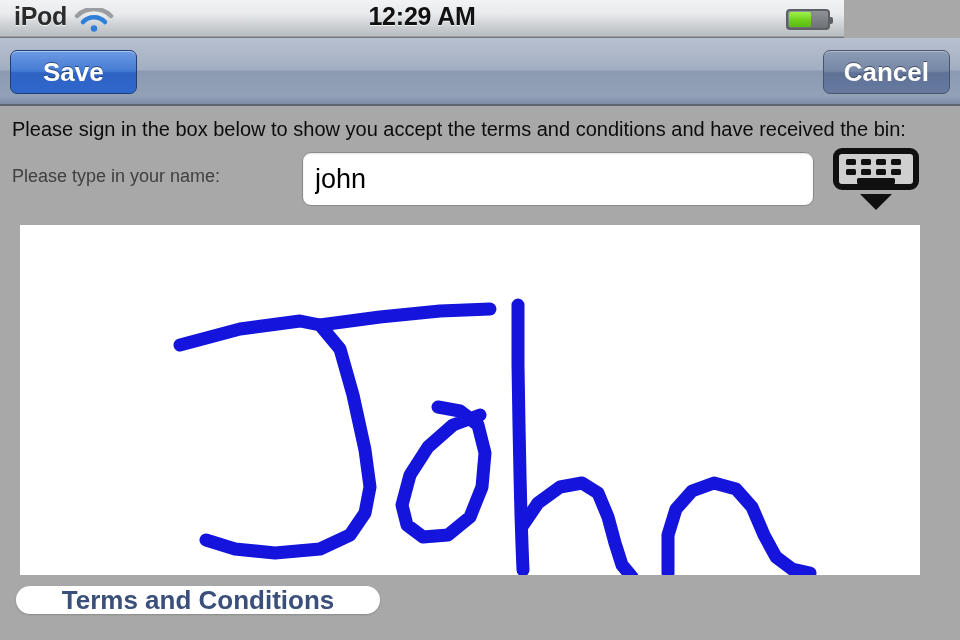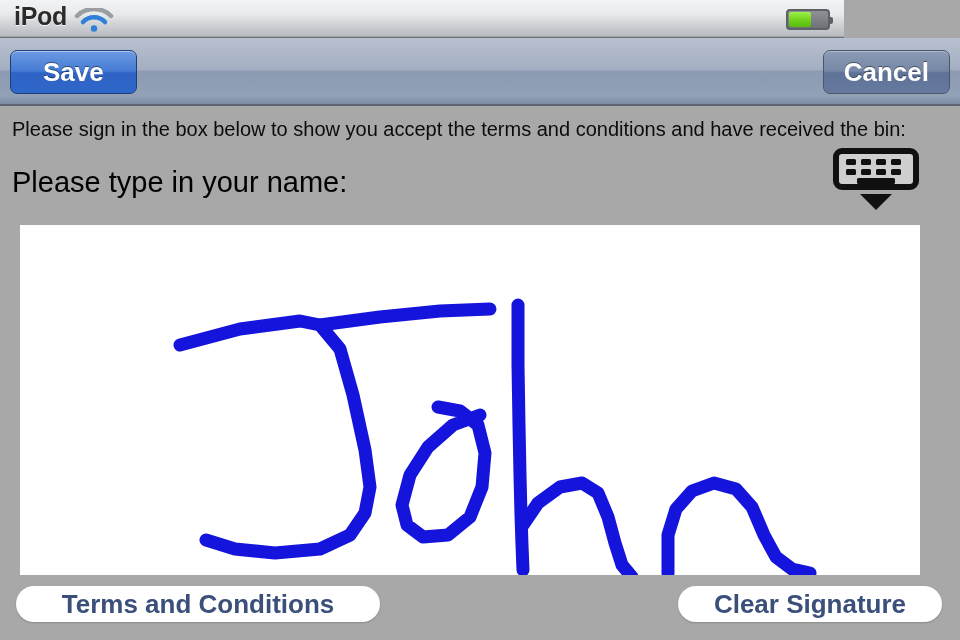--- a/index.html
+++ b/index.html
@@ -124,22 +124,22 @@
   .instruction {
     position: absolute;
     left: 12px; top: 118px;
     font-size: 20px;
     color: #0c0c0c;
     white-space: nowrap;
   }
   .name-label {
     position: absolute;
     left: 12px; top: 166px;
-    font-size: 29px;
-    color: #000000;
+    font-size: 18px;
+    color: #404040;
     white-space: nowrap;
   }
   .name-input {
     position: absolute;
     left: 302px; top: 152px;
     width: 512px; height: 54px;
     border: 1px solid #8a8a8a;
     border-radius: 9px;
     background: #ffffff;
     box-sizing: border-box;
@@ -162,21 +162,21 @@
     left: 20px; top: 225px;
     width: 900px; height: 350px;
     background: #ffffff;
     cursor: crosshair;
   }
   .sign-box svg { display: block; width: 100%; height: 100%; }
 
   .pill-btn {
     position: absolute;
     top: 586px;
-    height: 36px;
+    height: 28px;
     border-radius: 22px;
     background: #ffffff;
     border: none;
     display: flex;
     align-items: center;
     justify-content: center;
     font-family: "Liberation Sans", sans-serif;
     font-size: 26px;
     font-weight: bold;
     color: #3a4f7a;
@@ -194,35 +194,37 @@
 
   <div class="statusbar">
     <div class="sb-carrier">iPod</div>
 
     <svg class="sb-wifi" viewBox="0 0 40 24">
       <path d="M3 8 A24 24 0 0 1 37 8" stroke="#9a9da1" stroke-width="4.5" fill="none" stroke-linecap="round"></path>
       <path d="M9 14 A15 15 0 0 1 31 14" stroke="#2f7fd8" stroke-width="4.5" fill="none" stroke-linecap="round"></path>
       <circle cx="20" cy="20.5" r="3.2" fill="#2f7fd8"></circle>
     </svg>
 
+    <div class="sb-time">12:29 AM</div>
 
     <div class="sb-battery">
       <div class="fill" style="width:58%"></div>
       <div class="nub"></div>
     </div>
   </div>
 
   <div class="toolbar">
     <div class="tb-btn save">Save</div>
     <div class="tb-btn cancel">Cancel</div>
   </div>
 
   <div class="instruction">Please sign in the box below to show you accept the terms and conditions and have received the bin:</div>
 
   <div class="name-label">Please type in your name:</div>
+  <input class="name-input" type="text" value="john" style="">
 
   <svg class="kb-dismiss" viewBox="0 0 88 64">
     <rect x="4" y="3" width="80" height="36" rx="6" ry="6" fill="#cfcfcf" stroke="#101010" stroke-width="6"></rect>
     <g fill="#101010">
       <rect x="14" y="11" width="10" height="6" rx="1.5"></rect>
       <rect x="29" y="11" width="10" height="6" rx="1.5"></rect>
       <rect x="44" y="11" width="10" height="6" rx="1.5"></rect>
       <rect x="59" y="11" width="10" height="6" rx="1.5"></rect>
       <rect x="14" y="21" width="10" height="6" rx="1.5"></rect>
       <rect x="29" y="21" width="10" height="6" rx="1.5"></rect>
@@ -240,15 +242,14 @@
           <path d="M 300 100 L 360 92 L 420 86 L 470 84"></path>
           <path d="M 460 190 L 433 200 L 408 222 L 390 250 L 382 280 L 387 300 L 403 312 L 428 310 L 450 292 L 462 262 L 465 228 L 458 200 L 440 186 L 418 182"></path>
           <path d="M 498 80 L 498 140 L 499 200 L 500 250 L 501 290 L 502 320 L 503 345"></path>
           <path d="M 503 300 L 518 278 L 540 262 L 562 258 L 578 268 L 588 292 L 595 318 L 602 340 L 612 352"></path>
           <path d="M 648 348 L 648 310 L 656 284 L 672 266 L 694 258 L 716 264 L 732 282 L 744 310 L 756 332 L 772 344 L 790 348"></path>
         </g>
     </svg>
   </div>
 
   <div class="pill-btn terms">Terms and Conditions</div>
-  <div class="pill-btn clear">Clear Signature</div>
 
 </div>
 
 </body></html>

